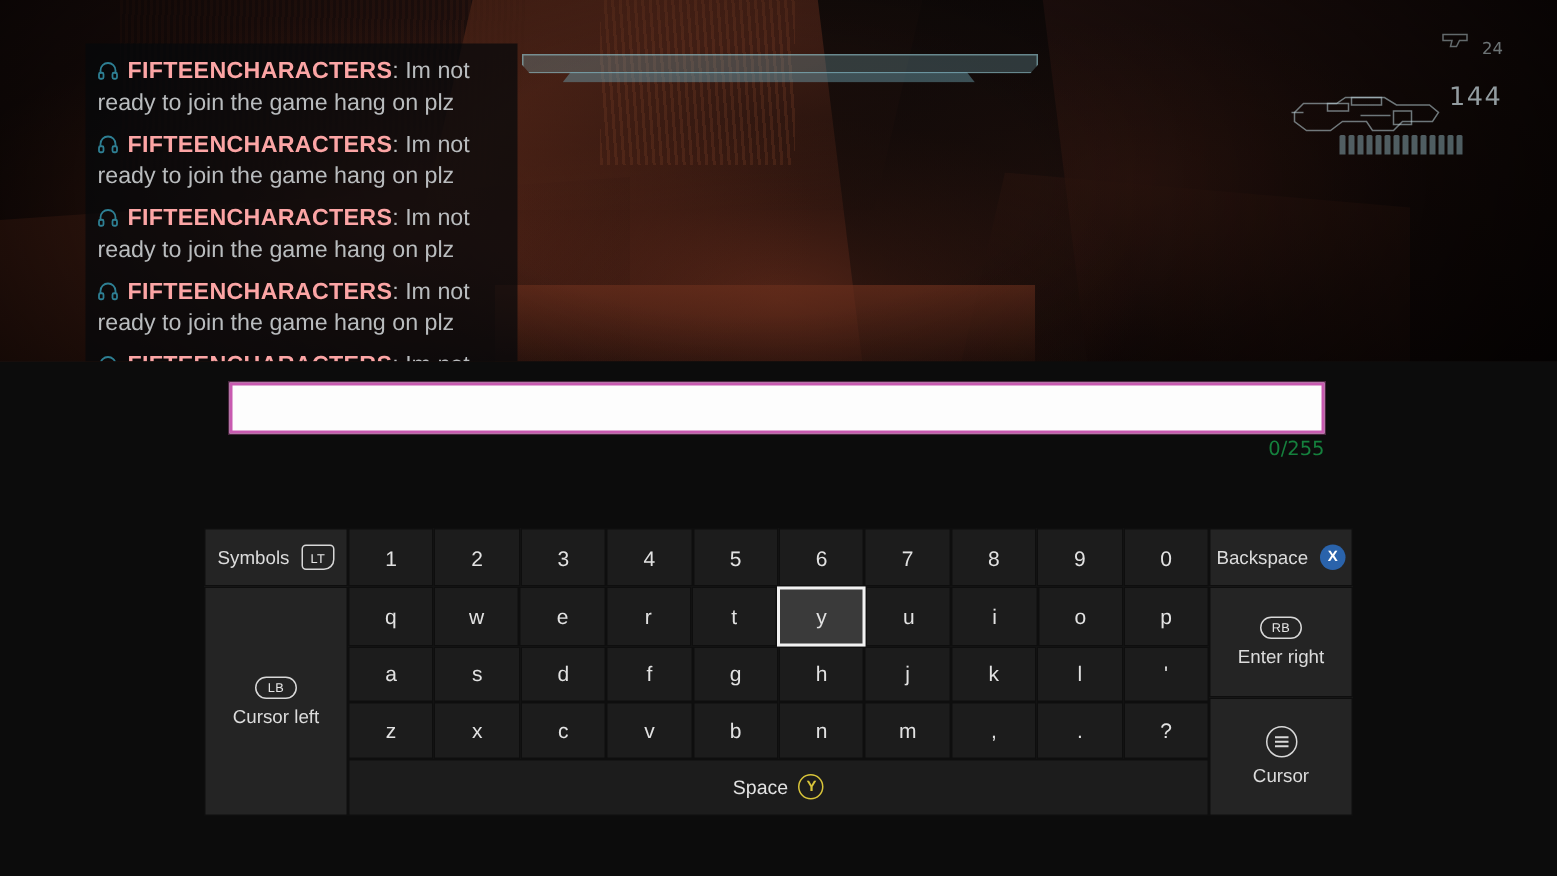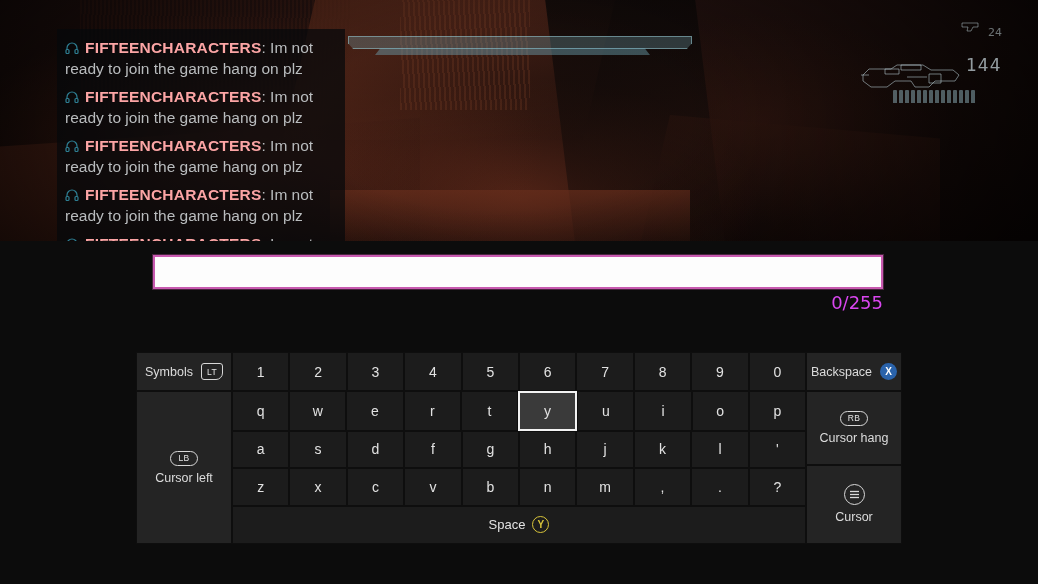--- a/index.html
+++ b/index.html
@@ -130,21 +130,21 @@
   
   .input-wrap { position: absolute; left: 0; top: 241px; width: 1038px; height: 343px; background: #0c0c0c; }
   .textbox {
     position: absolute; left: 153px; top: 14px; width: 730px; height: 34px;
     background: #fdfdfd;
     border: 2px solid #c85ab0;
     box-shadow: 0 0 0 1px rgba(190,85,160,0.35);
   }
   .char-count {
     position: absolute; left: 816px; top: 51px; width: 67px; text-align: right;
-    color: #d946ef; font-size: 18px;
+    color: #15803d; font-size: 13px;
     font-family: "DejaVu Sans", sans-serif;
   }
 
   
   .kb {
     position: absolute; left: 136px; top: 111px;
     width: 766px; height: 192px;
     display: flex;
     background: #141414;
   }
@@ -378,21 +378,21 @@
           </div>
         </div>
 
       <div class="kb-col-right">
         <div class="spk row1">
           <span>Backspace</span>
           <span class="badge-x">X</span>
         </div>
         <div class="spk row2">
           <span class="badge-bumper">RB</span>
-          <span>Cursor hang</span>
+          <span>Enter right</span>
         </div>
         <div class="spk row3">
           <span class="badge-menu">
             <svg viewBox="0 0 11 9" stroke="#d9d9d9" stroke-width="1.3" fill="none">
               <path d="M1 1.5 h9"></path>
                 <path d="M1 4.5 h9"></path>
                 <path d="M1 7.5 h9"></path>
             </svg>
           </span>
           <span>Cursor</span>

